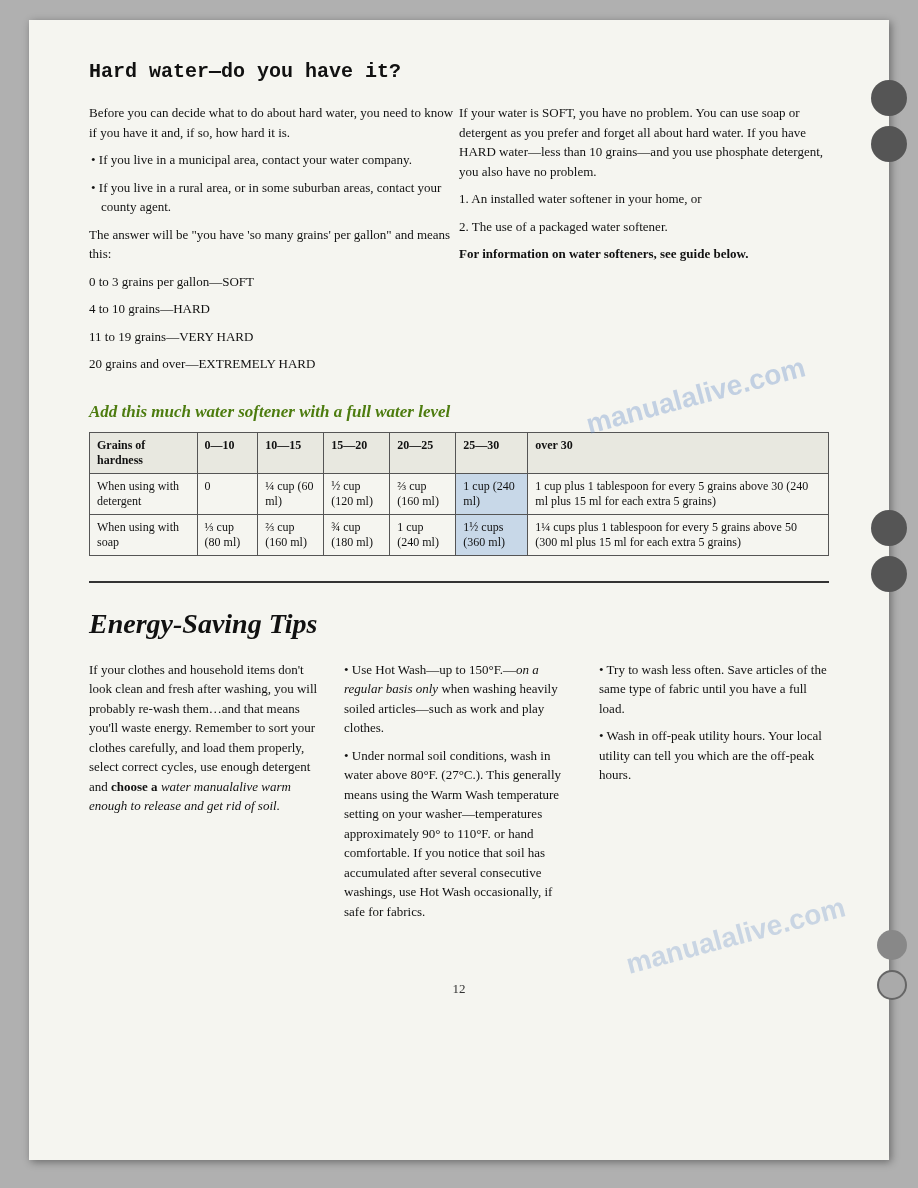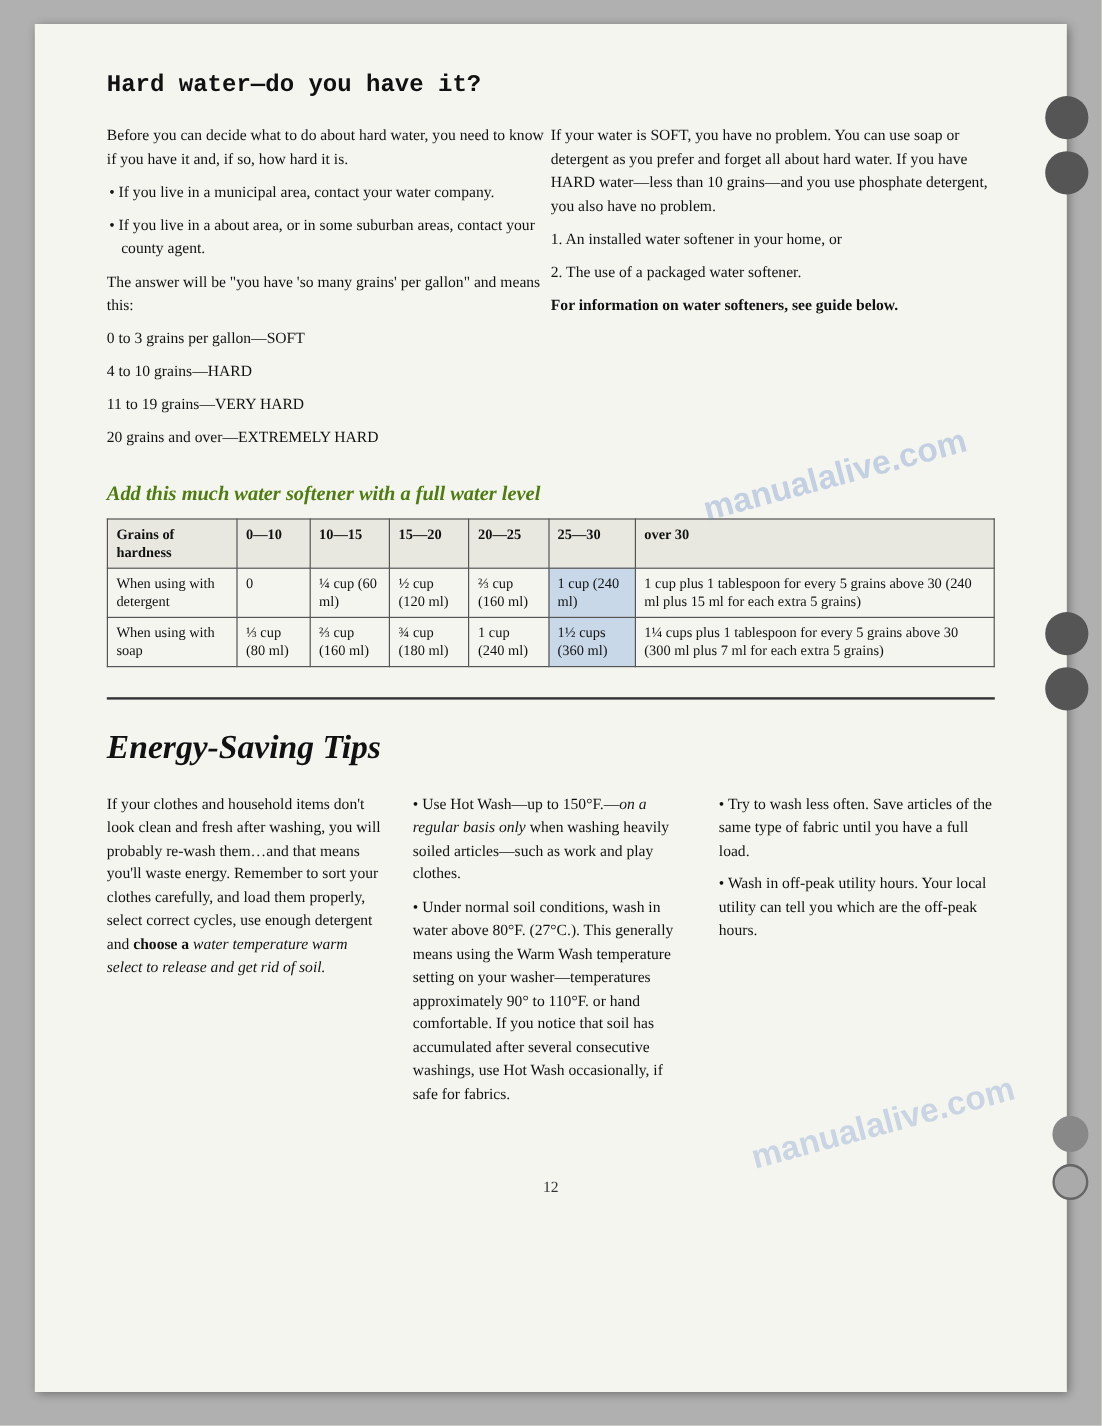--- a/index.html
+++ b/index.html
@@ -204,21 +204,21 @@
 
   <div class="watermark">manualalive.com</div>
   <div class="watermark2">manualalive.com</div>
 
   <h1 class="section-title">Hard water—do you have it?</h1>
 
   <div class="two-col">
     <div class="col-left">
       <p>Before you can decide what to do about hard water, you need to know if you have it and, if so, how hard it is.</p>
       <p class="bullet-item">• <span>If you live in a municipal area, contact your water company.</span></p>
-      <p class="bullet-item">• <span>If you live in a about area, or in some suburban areas, contact your county agent.</span></p>
+      <p class="bullet-item">• <span>If you live in a rural area, or in some suburban areas, contact your county agent.</span></p>
       <p>The answer will be "you have 'so many grains' per gallon" and means this:</p>
       <p>0 to 3 grains per gallon—SOFT</p>
       <p>4 to 10 grains—HARD</p>
       <p>11 to 19 grains—VERY HARD</p>
       <p>20 grains and over—EXTREMELY HARD</p>
     </div>
     <div class="col-right">
       <p>If your water is SOFT, you have no problem. You can use soap or detergent as you prefer and forget all about hard water. If you have HARD water—less than 10 grains—and you use phosphate detergent, you also have no problem.</p>
       <p>1.  An installed water softener in your home, or</p>
       <p>2.  The use of a packaged water softener.</p>
@@ -259,33 +259,33 @@
         <td>⅓ cup
 (80 ml)</td>
         <td>⅔ cup
 (160 ml)</td>
         <td>¾ cup
 (180 ml)</td>
         <td>1 cup
 (240 ml)</td>
         <td class="highlight-col">1½ cups
 (360 ml)</td>
-        <td>1¼ cups plus 1 tablespoon for every 5 grains above 30 (300 ml plus 7 ml for each extra 5 grains)</td>
+        <td>1¼ cups plus 1 tablespoon for every 5 grains above 50 (300 ml plus 15 ml for each extra 5 grains)</td>
       </tr>
     </tbody>
   </table>
 
   <hr class="divider-line">
 
   <h1 class="energy-title">Energy-Saving Tips</h1>
 
   <div class="three-col">
     <div class="col">
       <p>
-        If your clothes and household items don't look clean and fresh after washing, you will probably re-wash them…and that means you'll waste energy. Remember to sort your clothes carefully, and load them properly, select correct cycles, use enough detergent and <strong>choose a</strong> <em>water temperature warm select to release and get rid of soil.</em>
+        If your clothes and household items don't look clean and fresh after washing, you will probably re-wash them…and that means you'll waste energy. Remember to sort your clothes carefully, and load them properly, select correct cycles, use enough detergent and <strong>choose a</strong> <em>water manualalive warm enough to release and get rid of soil.</em>
       </p>
     </div>
     <div class="col">
       <p>• Use Hot Wash—up to 150°F.—<em>on a regular basis only</em> when washing heavily soiled articles—such as work and play clothes.</p>
       <p>• Under normal soil conditions, wash in water above 80°F. (27°C.). This generally means using the Warm Wash temperature setting on your washer—temperatures approximately 90° to 110°F. or hand comfortable. If you notice that soil has accumulated after several consecutive washings, use Hot Wash occasionally, if safe for fabrics.</p>
     </div>
     <div class="col">
       <p>• Try to wash less often. Save articles of the same type of fabric until you have a full load.</p>
       <p>• Wash in off-peak utility hours. Your local utility can tell you which are the off-peak hours.</p>
     </div>

